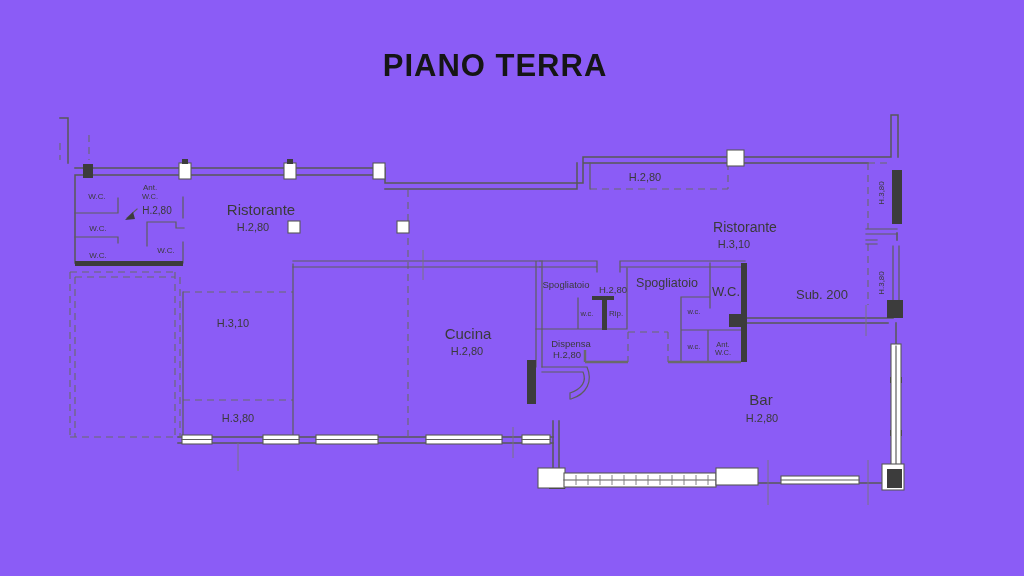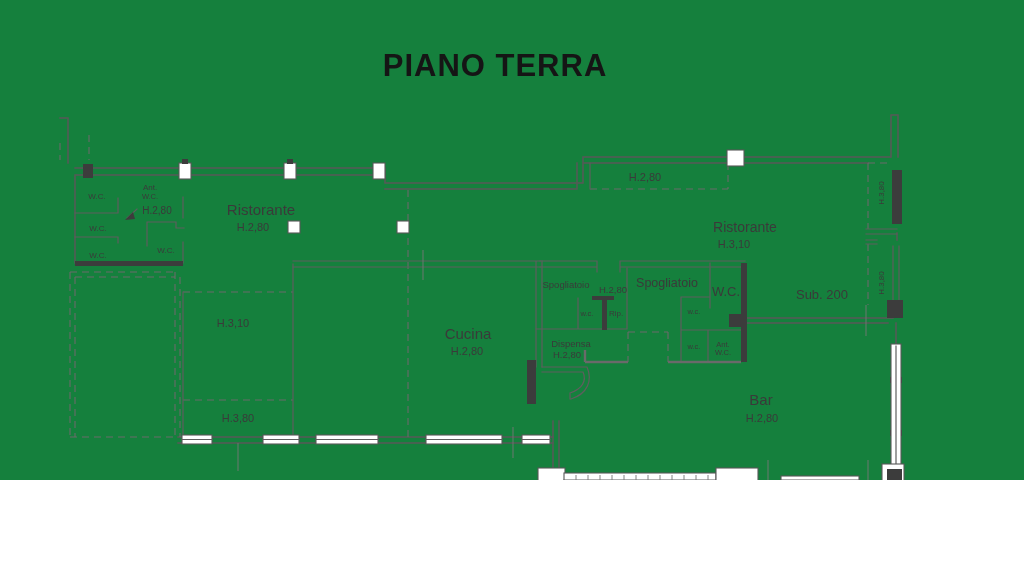--- a/index.html
+++ b/index.html
@@ -1,16 +1,16 @@
 <!DOCTYPE html>
 <html><head>
 <meta charset="utf-8">
 <style>
   html,body{margin:0;padding:0;background:#ffffff;}
-  .stage{position:relative;width:1024px;height:480px;background:#15803d;overflow:hidden;
+  .stage{position:relative;width:1024px;height:576px;background:#8b5cf6;overflow:hidden;
          font-family:"Liberation Sans",sans-serif;}
   svg{position:absolute;left:0;top:0;}
   .wl{stroke:#585858;stroke-width:1.5;fill:none;stroke-linecap:square;}
   .wi{stroke:#5e5e5e;stroke-width:1.2;fill:none;stroke-linecap:square;}
   .wt{stroke:#6a6a6a;stroke-width:2.4;fill:none;}
   .dash{stroke:#6a6a6a;stroke-width:1.1;fill:none;stroke-dasharray:7 5;}
   .tick{stroke:#777;stroke-width:0.9;fill:none;}
   .blk{fill:#3c3c3c;stroke:none;}
   .win{fill:#ffffff;stroke:#585858;stroke-width:1.1;}
   text{fill:#3a3a3a;}

